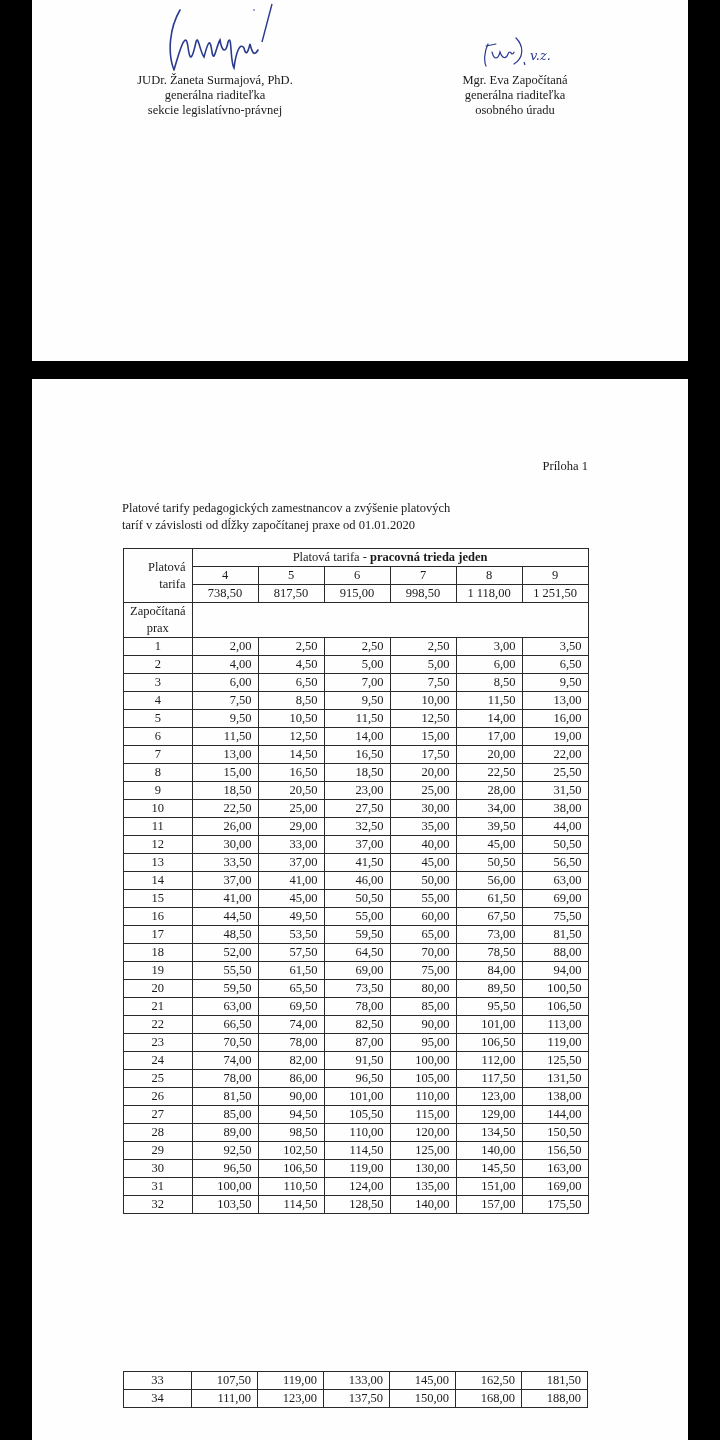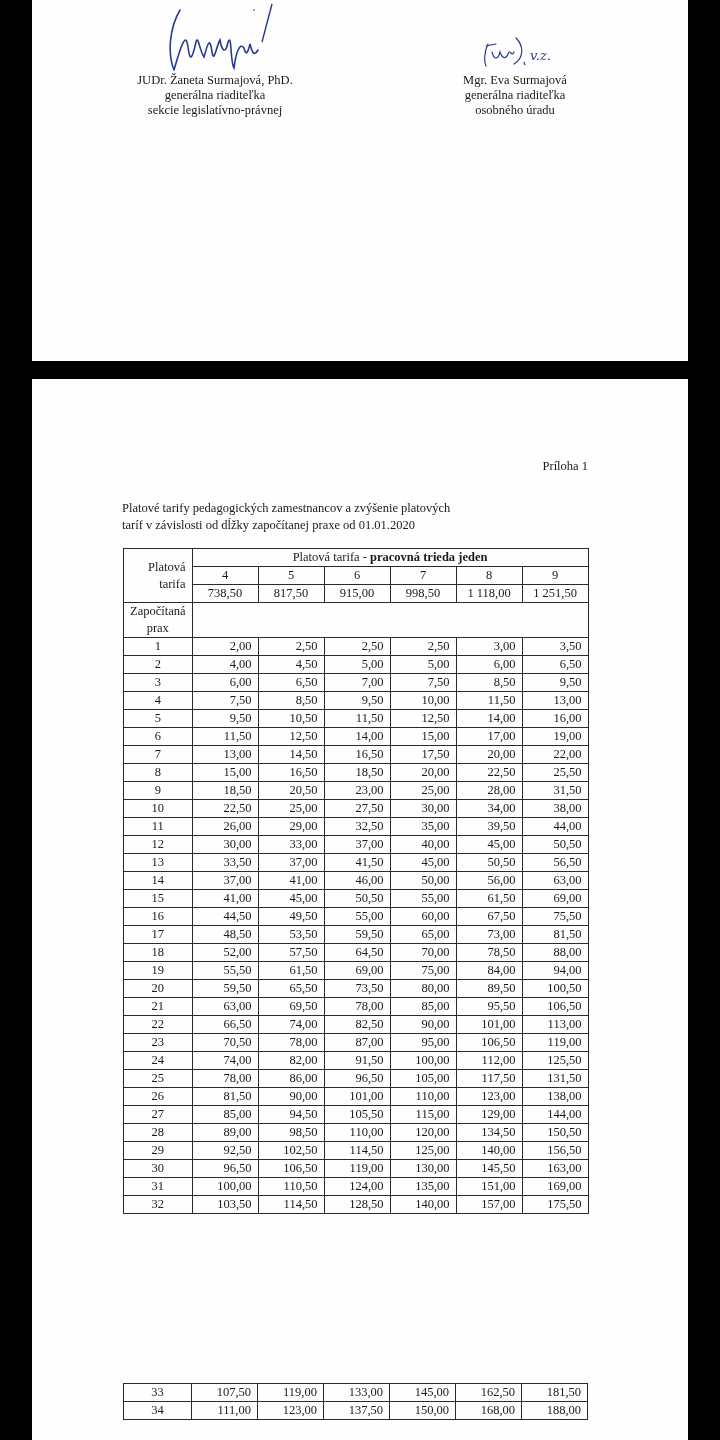--- a/index.html
+++ b/index.html
@@ -31,21 +31,21 @@
   .doc-title {
     position: absolute; left: 90px; width: 510px; top: 121px;
     text-align: left; font-size: 12.5px; line-height: 17px;
   }
 
   table.tariff {
     position: absolute; left: 91px; border-collapse: collapse;
     font-size: 12.5px; table-layout: fixed;
   }
   #page2 table.tariff { top: 169px; }
-  #page3 table.tariff { top: 60px; }
+  #page3 table.tariff { top: 48px; }
   table.tariff td, table.tariff th {
     border: 1px solid #2a2a2a; padding: 0 6px; height: 17px; line-height: 17px;
     font-weight: normal;
   }
   col.c0 { width: 68px; }
   col.cn { width: 66px; }
   .hdr-left { text-align: right; vertical-align: middle; line-height: 15px; }
   .hdr-top { text-align: center; }
   .hdr-num { text-align: center; }
   .hdr-base { text-align: center; }
@@ -68,21 +68,21 @@
     <div>generálna riaditeľka</div>
     <div>sekcie legislatívno-právnej</div>
   </div>
 
   <svg class="sig-mark sig-right-mark" width="90" height="40" viewBox="0 0 90 40">
     <path d="M8 12 C4 20, 4 30, 6 34 M6 14 L16 12 M12 20 C14 28, 18 28, 20 20 C22 26, 26 28, 28 22 C30 16, 32 26, 34 20 M36 6 C44 14, 44 26, 34 32" fill="none" stroke="#2b3a8f" stroke-width="1.2" stroke-linecap="round"></path>
     <path d="M44 30 L45 33" stroke="#2b3a8f" stroke-width="1.2"></path>
     <text x="50" y="28" font-size="13" font-style="italic" fill="#2b3a8f" font-family="DejaVu Serif, serif">v.z.</text>
   </svg>
   <div class="sig-block sig-right">
-    <div>Mgr. Eva Surmajová</div>
+    <div>Mgr. Eva Započítaná</div>
     <div>generálna riaditeľka</div>
     <div>osobného úradu</div>
   </div>
 </div>
 
 <div class="page" id="page2">
   <div class="annex">Príloha 1</div>
   <div class="doc-title">
     <div>Platové tarify pedagogických zamestnancov a zvýšenie platových</div>
     <div>taríf v závislosti od dĺžky započítanej praxe od 01.01.2020</div>

